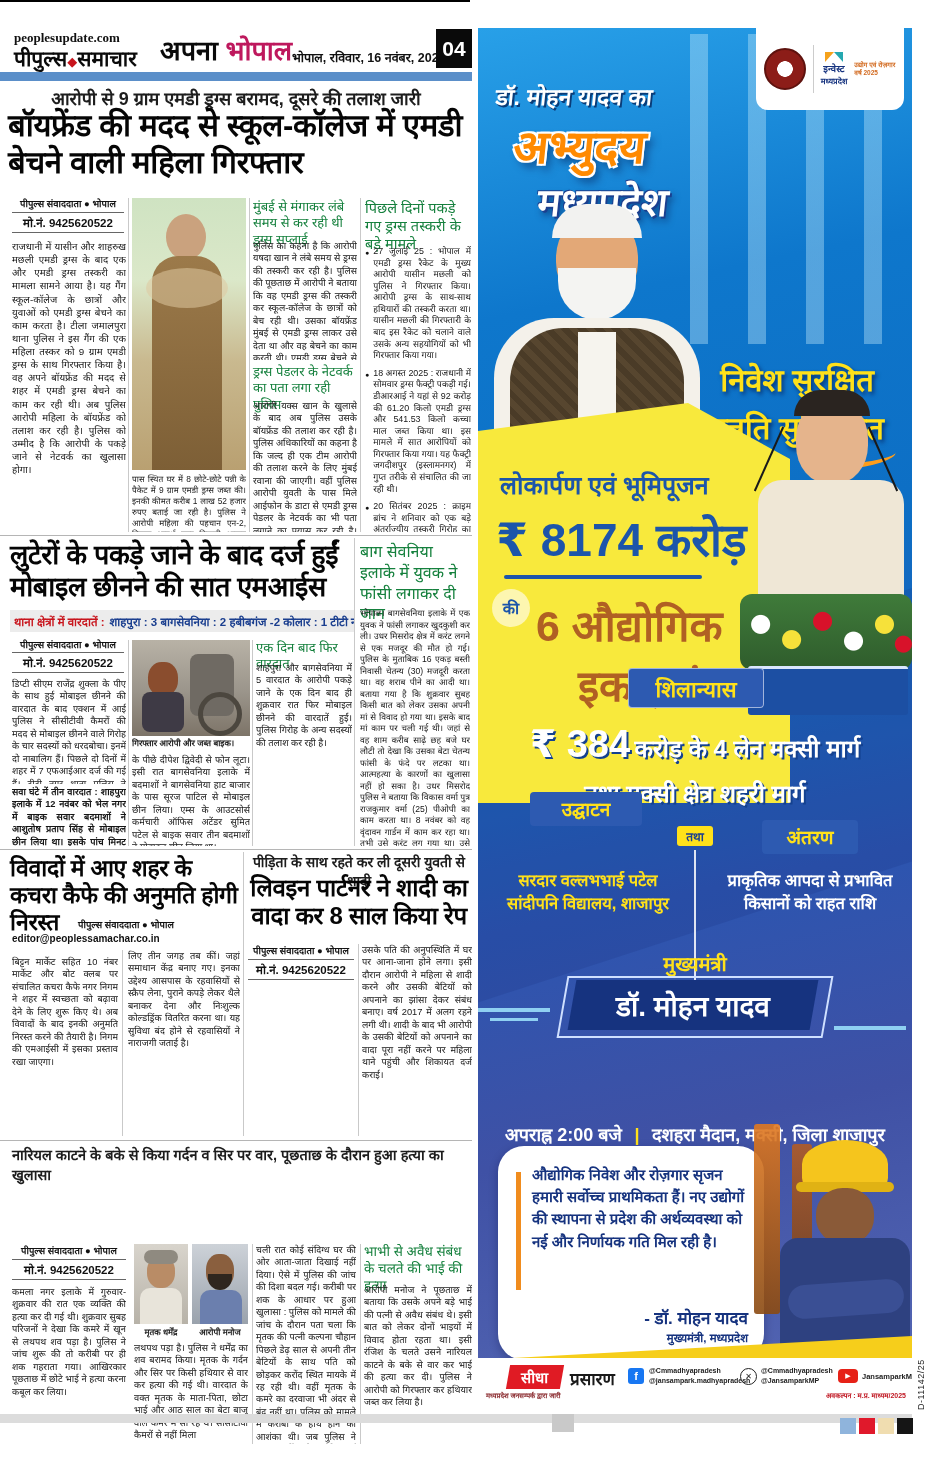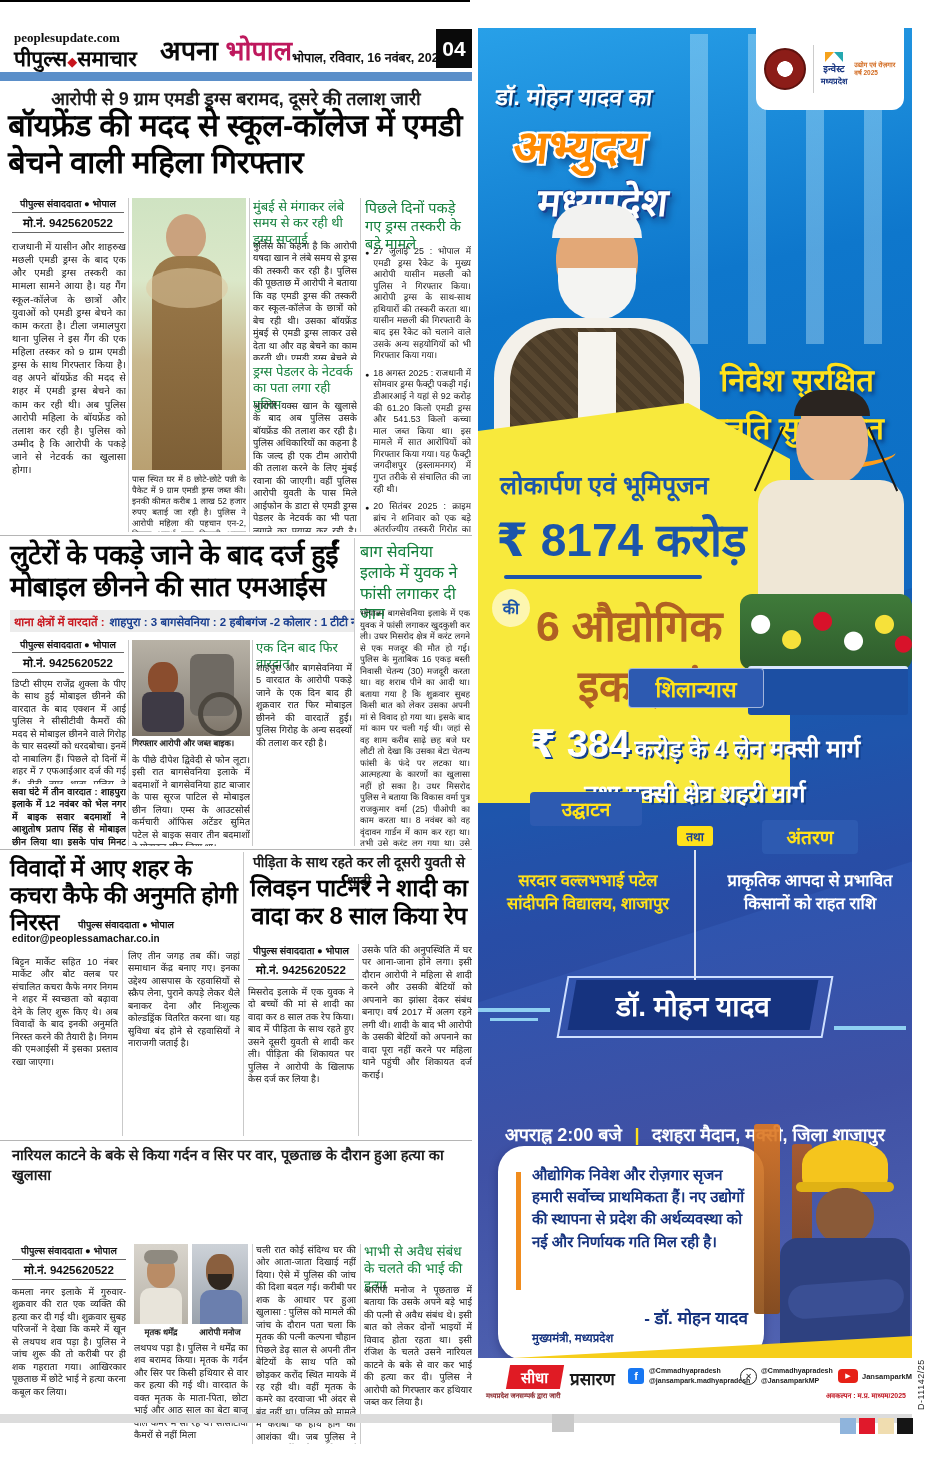--- a/index.html
+++ b/index.html
@@ -120,21 +120,20 @@
   <div class="abs" style="left:12px;top:933px;width:200px;font-size:10px;font-weight:700;color:#111;">editor@peoplessamachar.co.in</div>
   <div class="abs body-txt" style="left:12px;top:956px;width:106px;height:180px;">बिट्टन मार्केट सहित 10 नंबर मार्केट और बोट क्लब पर संचालित कचरा कैफे नगर निगम ने शहर में स्वच्छता को बढ़ावा देने के लिए शुरू किए थे। अब विवादों के बाद इनकी अनुमति निरस्त करने की तैयारी है। निगम की एमआईसी में इसका प्रस्ताव रखा जाएगा।</div>
   <div class="vsep" style="left:122px;top:950px;height:186px;"></div>
   <div class="abs body-txt" style="left:128px;top:950px;width:112px;height:186px;">लिए तीन जगह तब कीं। जहां समाधान केंद्र बनाए गए। इनका उद्देश्य आसपास के रहवासियों से स्क्रैप लेना, पुराने कपड़े लेकर थैले बनाकर देना और निःशुल्क कोल्डड्रिंक वितरित करना था। यह सुविधा बंद होने से रहवासियों ने नाराजगी जताई है।</div>
 
   <div class="vsep" style="left:243px;top:852px;height:284px;"></div>
   <div class="abs kicker" style="left:246px;top:852px;width:226px;font-size:14px;text-align:center;">पीड़िता के साथ रहते कर ली दूसरी युवती से शादी</div>
   <div class="abs headline" style="left:246px;top:874px;width:226px;font-size:24px;text-align:center;">लिवइन पार्टनर ने शादी का वादा कर 8 साल किया रेप</div>
   <div class="abs byline" style="left:248px;top:944px;width:106px;">पीपुल्स संवाददाता ● भोपाल</div>
   <div class="abs phone" style="left:248px;top:959px;width:106px;">मो.नं. 9425620522</div>
-  <div class="abs body-txt" style="left:248px;top:986px;width:106px;height:150px;">मिसरोद इलाके में एक युवक ने दो बच्चों की मां से शादी का वादा कर 8 साल तक रेप किया। बाद में पीड़िता के साथ रहते हुए उसने दूसरी युवती से शादी कर ली। पीड़िता की शिकायत पर पुलिस ने आरोपी के खिलाफ केस दर्ज कर लिया है।</div>
   <div class="vsep" style="left:358px;top:944px;height:192px;"></div>
   <div class="abs body-txt" style="left:362px;top:944px;width:110px;height:192px;">उसके पति की अनुपस्थिति में घर पर आना-जाना होने लगा। इसी दौरान आरोपी ने महिला से शादी करने और उसकी बेटियों को अपनाने का झांसा देकर संबंध बनाए। वर्ष 2017 में अलग रहने लगी थी। शादी के बाद भी आरोपी के उसकी बेटियों को अपनाने का वादा पूरा नहीं करने पर महिला थाने पहुंची और शिकायत दर्ज कराई।</div>
 
   <div class="hsep" style="left:0;top:1140px;width:472px;"></div>
 
   <div class="abs kicker" style="left:12px;top:1144px;width:458px;font-size:14.5px;">नारियल काटने के बके से किया गर्दन व सिर पर वार, पूछताछ के दौरान हुआ हत्या का खुलासा</div>
   <div class="abs byline" style="left:12px;top:1244px;width:114px;">पीपुल्स संवाददाता ● भोपाल</div>
   <div class="abs phone" style="left:12px;top:1259px;width:114px;">मो.नं. 9425620522</div>
   <div class="abs body-txt" style="left:12px;top:1286px;width:114px;height:158px;">कमला नगर इलाके में गुरुवार-शुक्रवार की रात एक व्यक्ति की हत्या कर दी गई थी। शुक्रवार सुबह परिजनों ने देखा कि कमरे में खून से लथपथ शव पड़ा है। पुलिस ने जांच शुरू की तो करीबी पर ही शक गहराता गया। आखिरकार पूछताछ में छोटे भाई ने हत्या करना कबूल कर लिया।</div>
 
@@ -247,39 +246,40 @@
 
     <div class="adc" style="left:6px;top:840px;width:208px;text-align:center;">
       <span style="display:block;font-size:16.5px;font-weight:900;color:#ffe11a;">सरदार वल्लभभाई पटेल</span>
       <span style="display:block;font-size:16.5px;font-weight:900;color:#ffe11a;">सांदीपनि विद्यालय, शाजापुर</span>
     </div>
     <div class="adc" style="left:236px;top:840px;width:192px;text-align:center;">
       <span style="display:block;font-size:16.5px;font-weight:900;color:#fff;">प्राकृतिक आपदा से प्रभावित</span>
       <span style="display:block;font-size:16.5px;font-weight:900;color:#fff;">किसानों को राहत राशि</span>
     </div>
 
+    <div class="adc" style="left:0;top:922px;width:434px;text-align:center;font-size:20px;font-weight:900;color:#ffe11a;">मुख्यमंत्री</div>
     <div class="adc" style="left:84px;top:948px;width:262px;height:58px;border:2px solid #cfe0ff;transform:skewX(-10deg);"></div>
     <div class="adc" style="left:94px;top:952px;width:242px;height:50px;background:#16337f;transform:skewX(-10deg);display:flex;align-items:center;justify-content:center;">
       <span style="transform:skewX(10deg);font-size:28px;font-weight:900;color:#fff;white-space:nowrap;">डॉ. मोहन यादव</span>
     </div>
     <div class="adc" style="left:0;top:980px;width:72px;height:4px;background:#8fd0f2;"></div>
     <div class="adc" style="left:12px;top:990px;width:48px;height:3px;background:#8fd0f2;"></div>
     <div class="adc" style="left:356px;top:998px;width:72px;height:4px;background:#8fd0f2;"></div>
 
     <div class="adc" style="left:0;top:1094px;width:434px;text-align:center;white-space:nowrap;">
       <span style="font-size:18px;font-weight:800;color:#fff;">अपराह्न 2:00 बजे</span>
       <span style="font-size:18px;font-weight:900;color:#ffe11a;padding:0 8px;">|</span>
       <span style="font-size:18px;font-weight:800;color:#fff;">दशहरा मैदान, मक्सी, जिला शाजापुर</span>
     </div>
 
     <div class="adc" style="left:20px;top:1118px;width:266px;height:214px;background:#fff;border-radius:26px;box-shadow:0 3px 10px rgba(0,10,60,.3);">
       <div style="position:absolute;left:18px;top:26px;width:5px;height:118px;background:#f08c1e;"></div>
       <div style="position:absolute;left:34px;top:18px;width:216px;font-size:15px;font-weight:700;color:#16337f;line-height:1.48;">औद्योगिक निवेश और रोज़गार सृजन हमारी सर्वोच्च प्राथमिकता हैं। नए उद्योगों की स्थापना से प्रदेश की अर्थव्यवस्था को नई और निर्णायक गति मिल रही है।</div>
       <div style="position:absolute;left:34px;top:160px;width:216px;text-align:right;font-size:17px;font-weight:900;color:#16337f;">- डॉ. मोहन यादव</div>
-      <div style="position:absolute;left:34px;top:184px;width:216px;font-size:11.5px;font-weight:700;color:#16337f;">मुख्यमंत्री, मध्यप्रदेश</div>
+      <div style="position:absolute;left:34px;top:184px;width:216px;text-align:right;font-size:11.5px;font-weight:700;color:#16337f;">मुख्यमंत्री, मध्यप्रदेश</div>
     </div>
 
     <div class="adc" style="left:262px;top:1086px;width:172px;height:244px;">
       <div style="position:absolute;left:14px;top:10px;width:26px;height:190px;border-radius:3px;background:linear-gradient(180deg,#e07820,#8a4a12);opacity:.9;"></div>
       <div style="position:absolute;left:52px;top:30px;width:20px;height:170px;border-radius:3px;background:linear-gradient(180deg,#b85c1e,#6e3a0e);opacity:.85;"></div>
       <div style="position:absolute;left:62px;top:26px;width:86px;height:48px;border-radius:50% 50% 10px 10px;background:#f5c51d;"></div>
       <div style="position:absolute;left:56px;top:68px;width:98px;height:10px;border-radius:5px;background:#e0b214;"></div>
       <div style="position:absolute;left:76px;top:74px;width:58px;height:56px;border-radius:46%;background:#8a5a38;"></div>
       <div style="position:absolute;left:40px;top:124px;width:130px;height:120px;border-radius:18px 18px 0 0;background:#2e4180;"></div>
       <div style="position:absolute;left:48px;top:168px;width:116px;height:34px;border-radius:17px;background:#3a4f94;transform:rotate(-4deg);"></div>

